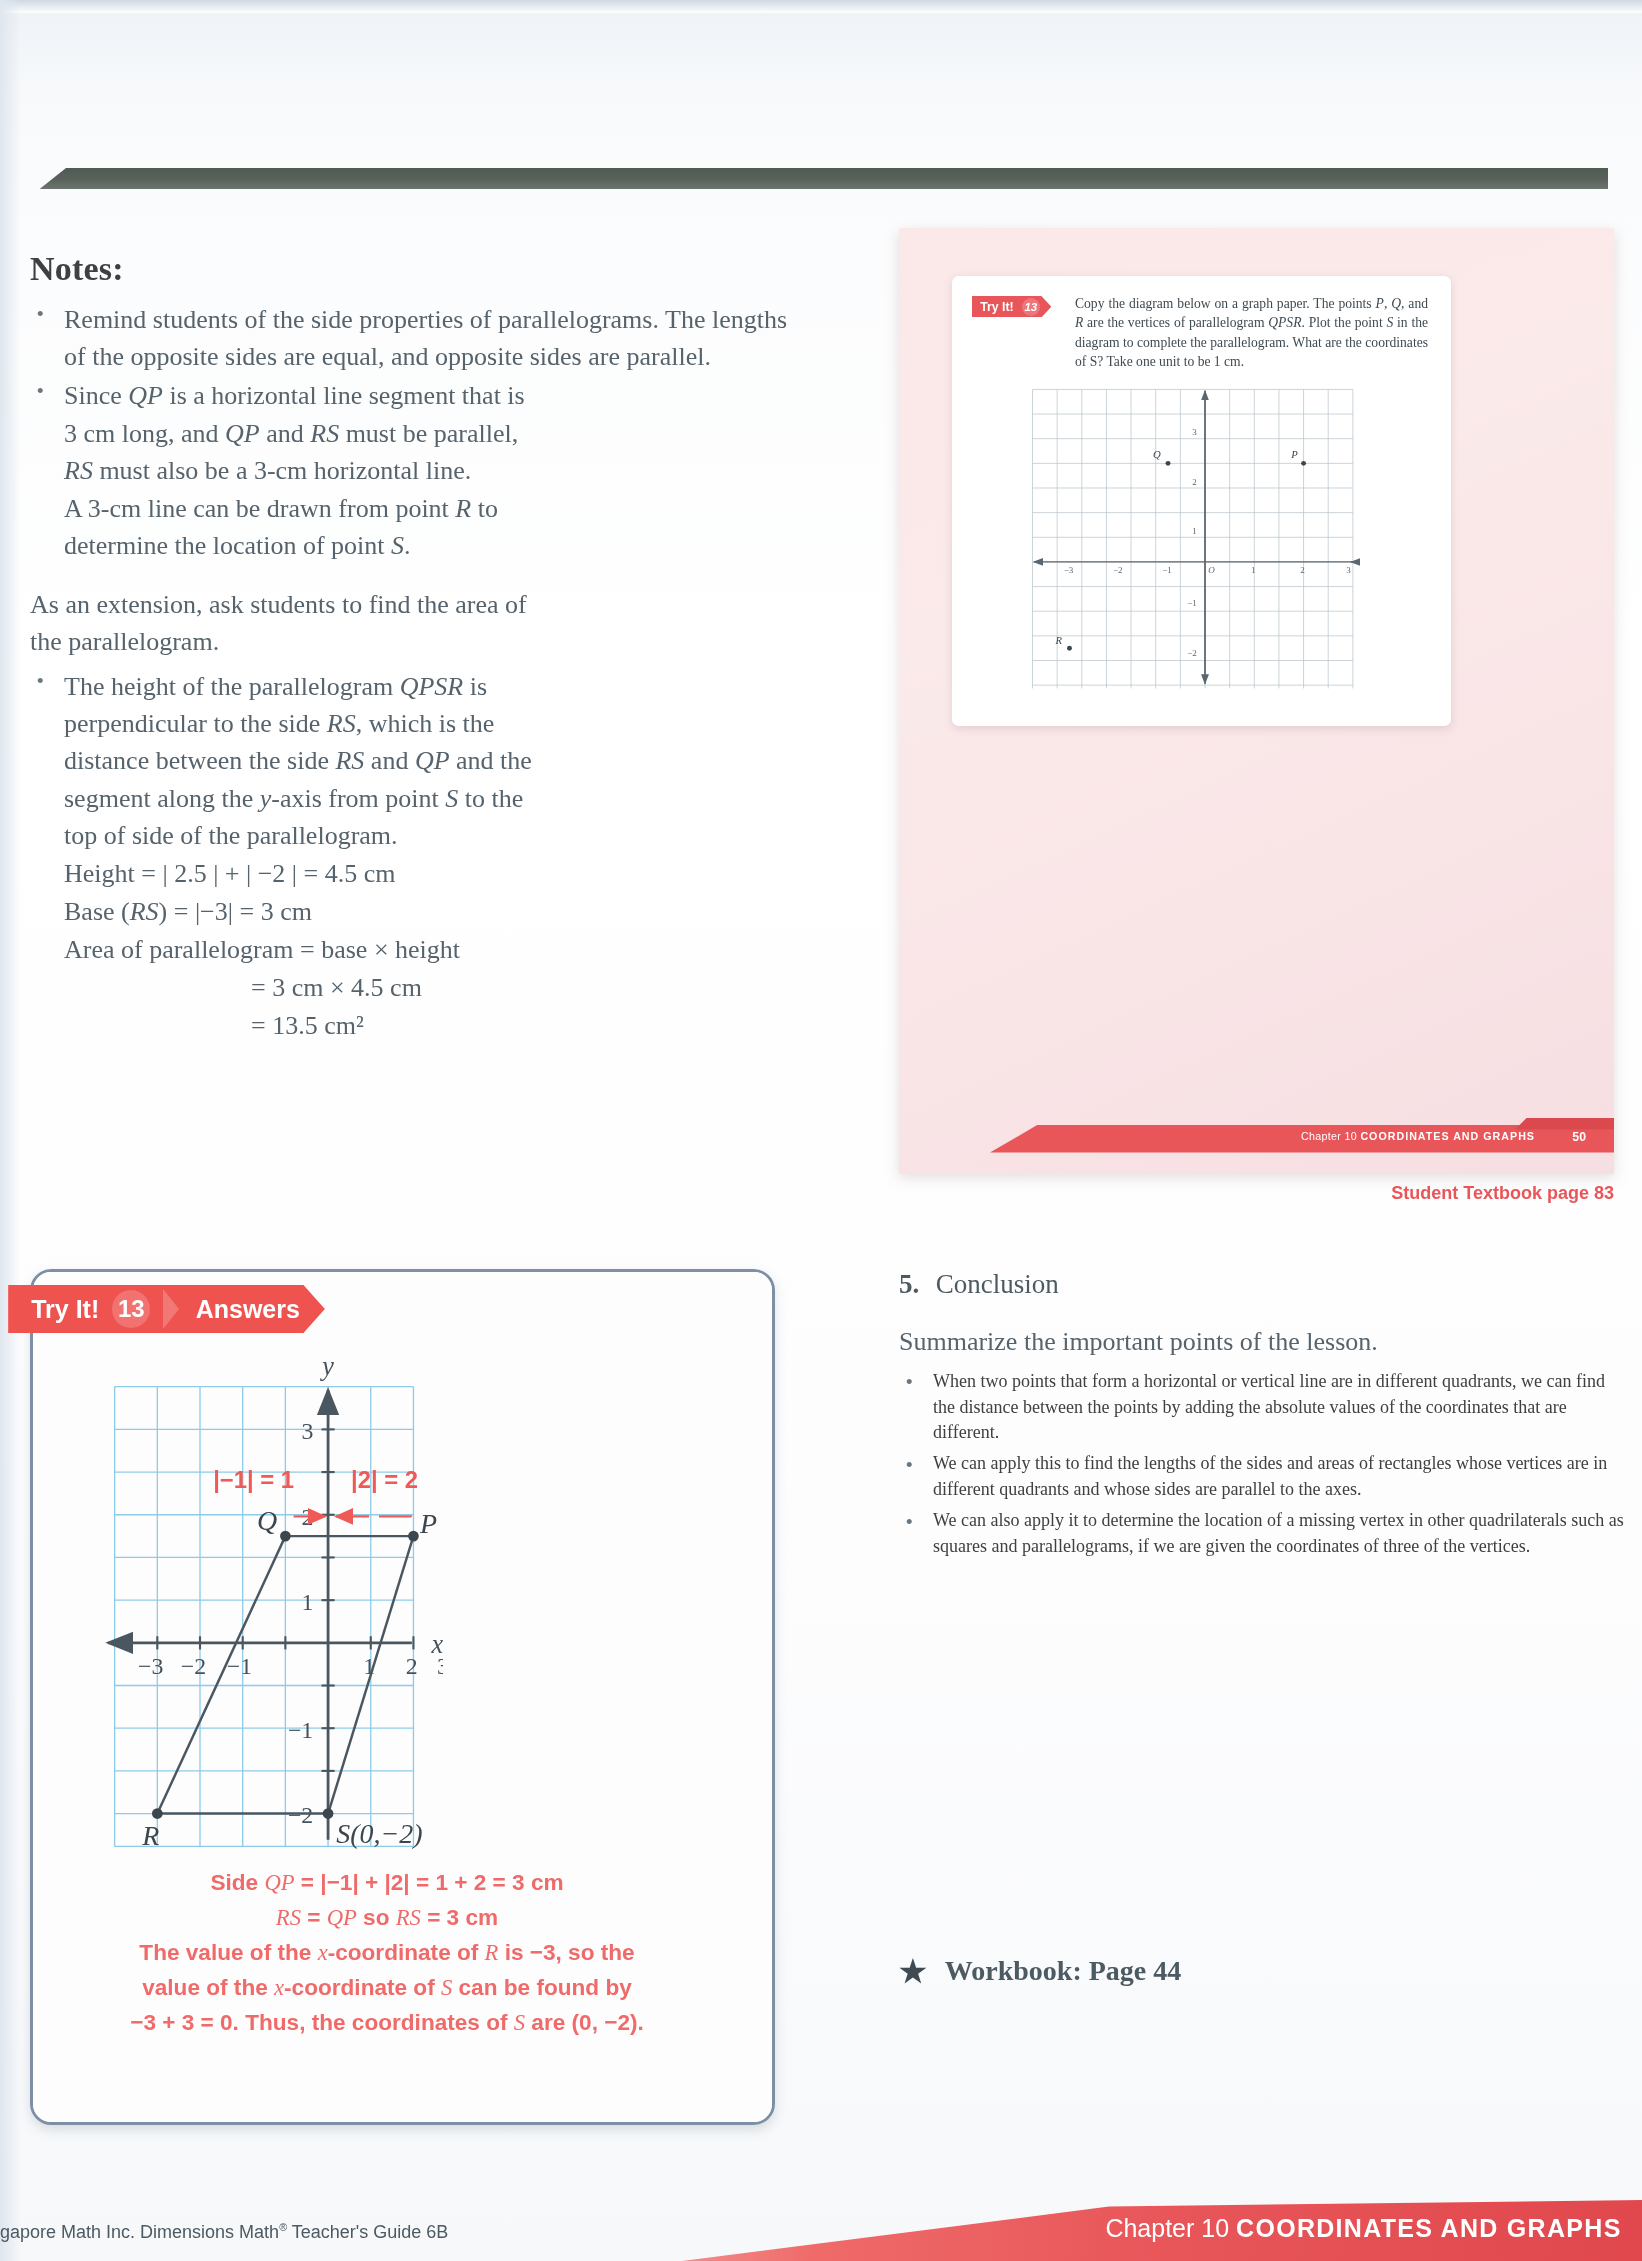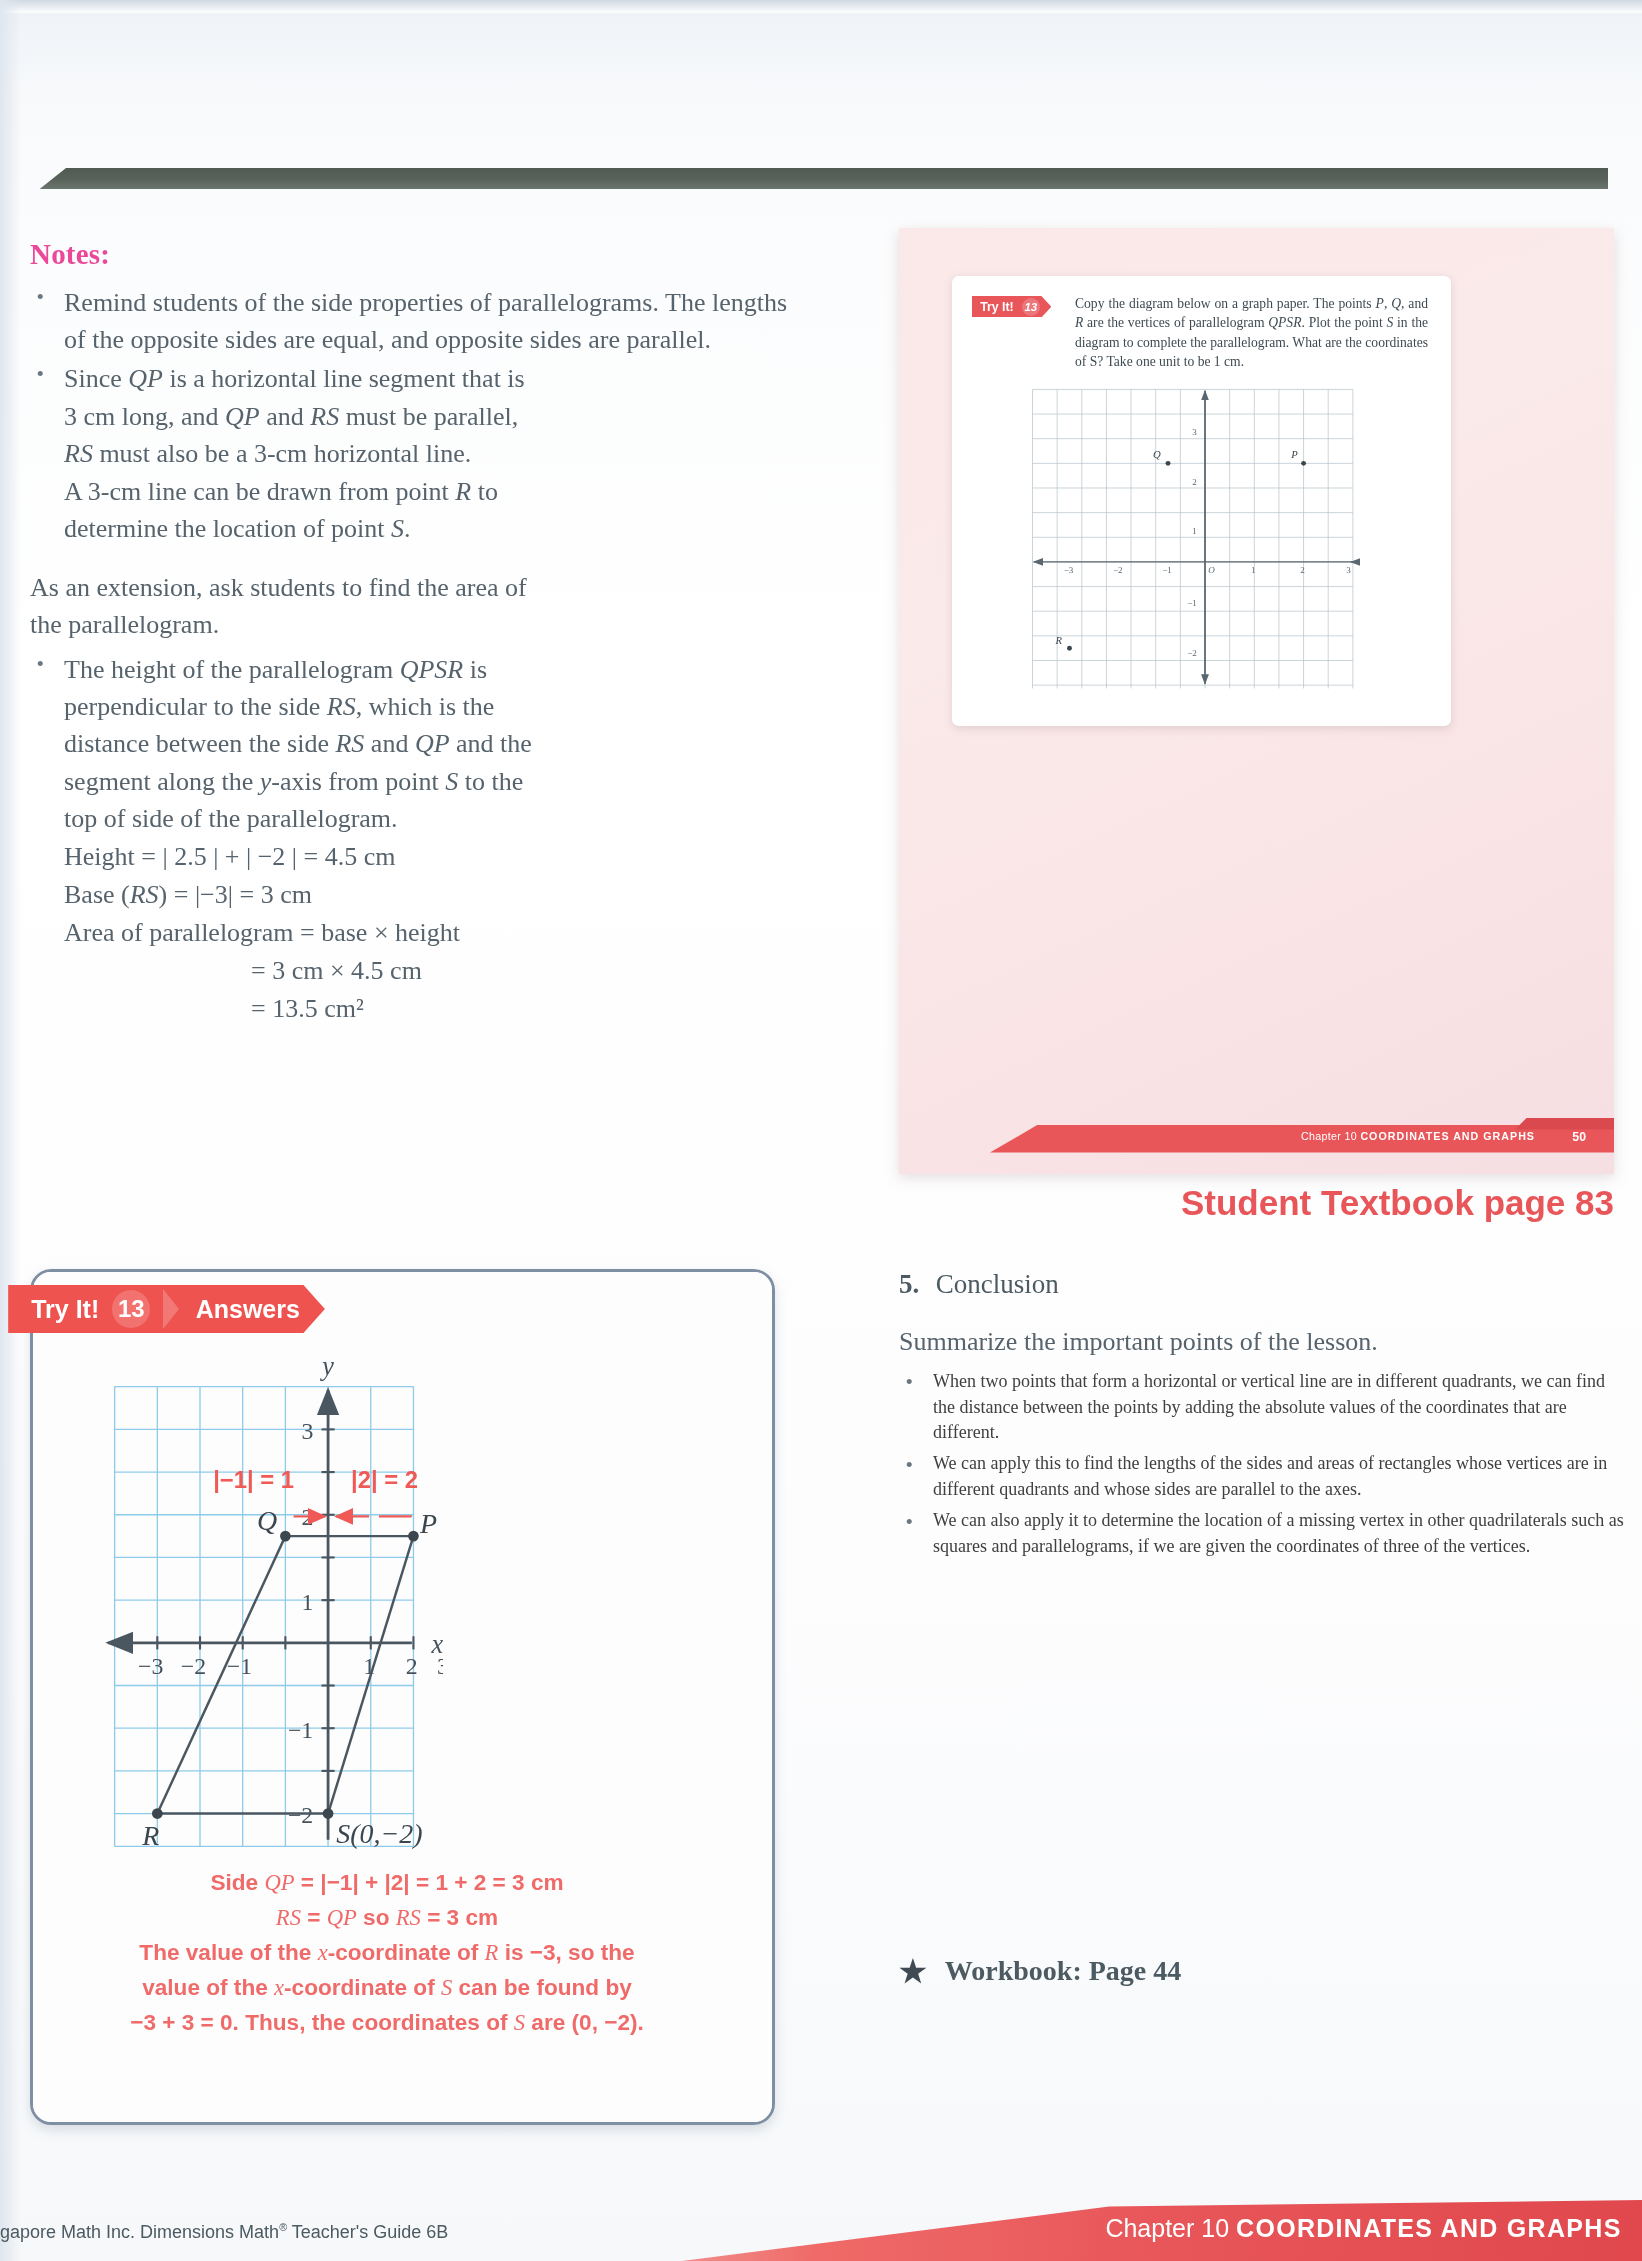--- a/index.html
+++ b/index.html
@@ -32,22 +32,22 @@
     background:linear-gradient(180deg,#4f5a53 0%,#59635b 55%,#6c7670 100%);
     clip-path:polygon(0 100%,27px 0,100% 0,100% 100%);
   }
 
   
   .left-col{
     position:absolute;left:30px;top:238px;width:772px;
     color:#55626b;
   }
   .notes-title{
-    font-size:29px;font-weight:bold;color:#ec4899;
-    margin:0 0 13px 0;letter-spacing:0.2px;
+    font-size:34px;font-weight:bold;color:#404040;
+    margin:12px 0 13px 0;letter-spacing:0.2px;
   }
   ul.bullets{list-style:none;margin:0;padding:0;}
   ul.bullets > li{
     position:relative;padding-left:34px;margin-bottom:1.6px;
     font-size:26px;line-height:1.44;color:#56636c;
   }
   ul.bullets > li:before{
     content:"•";position:absolute;left:6.6px;top:-1.6px;font-size:21.4px;color:#6b7780;
   }
   .para{
@@ -153,21 +153,21 @@
   .tb-footer .ftext .chap{font-size:10.7px;}
   .tb-footer .ftext .caps{font-weight:bold;letter-spacing:1px;font-size:10.7px;}
   .tb-footer .pgno{
     position:absolute;right:28px;top:5px;
     font-family:"Liberation Sans",sans-serif;font-size:12.3px;font-weight:bold;color:#ffffff;
   }
   .caption{
     position:absolute;left:899px;top:1183px;width:715px;
     text-align:right;
     font-family:"Liberation Sans",sans-serif;
-    font-size:35px;font-weight:bold;color:#e8565a;
+    font-size:18px;font-weight:bold;color:#e8565a;
   }
 
   .right-col{
     position:absolute;left:899px;top:1269px;width:731px;color:#56636c;
   }
   .sec-head{
     display:flex;align-items:baseline;gap:16.4px;
     font-size:27px;font-weight:bold;color:#4c5a62;margin-bottom:23px;
   }
   .sec-head .num{font-weight:bold;}

